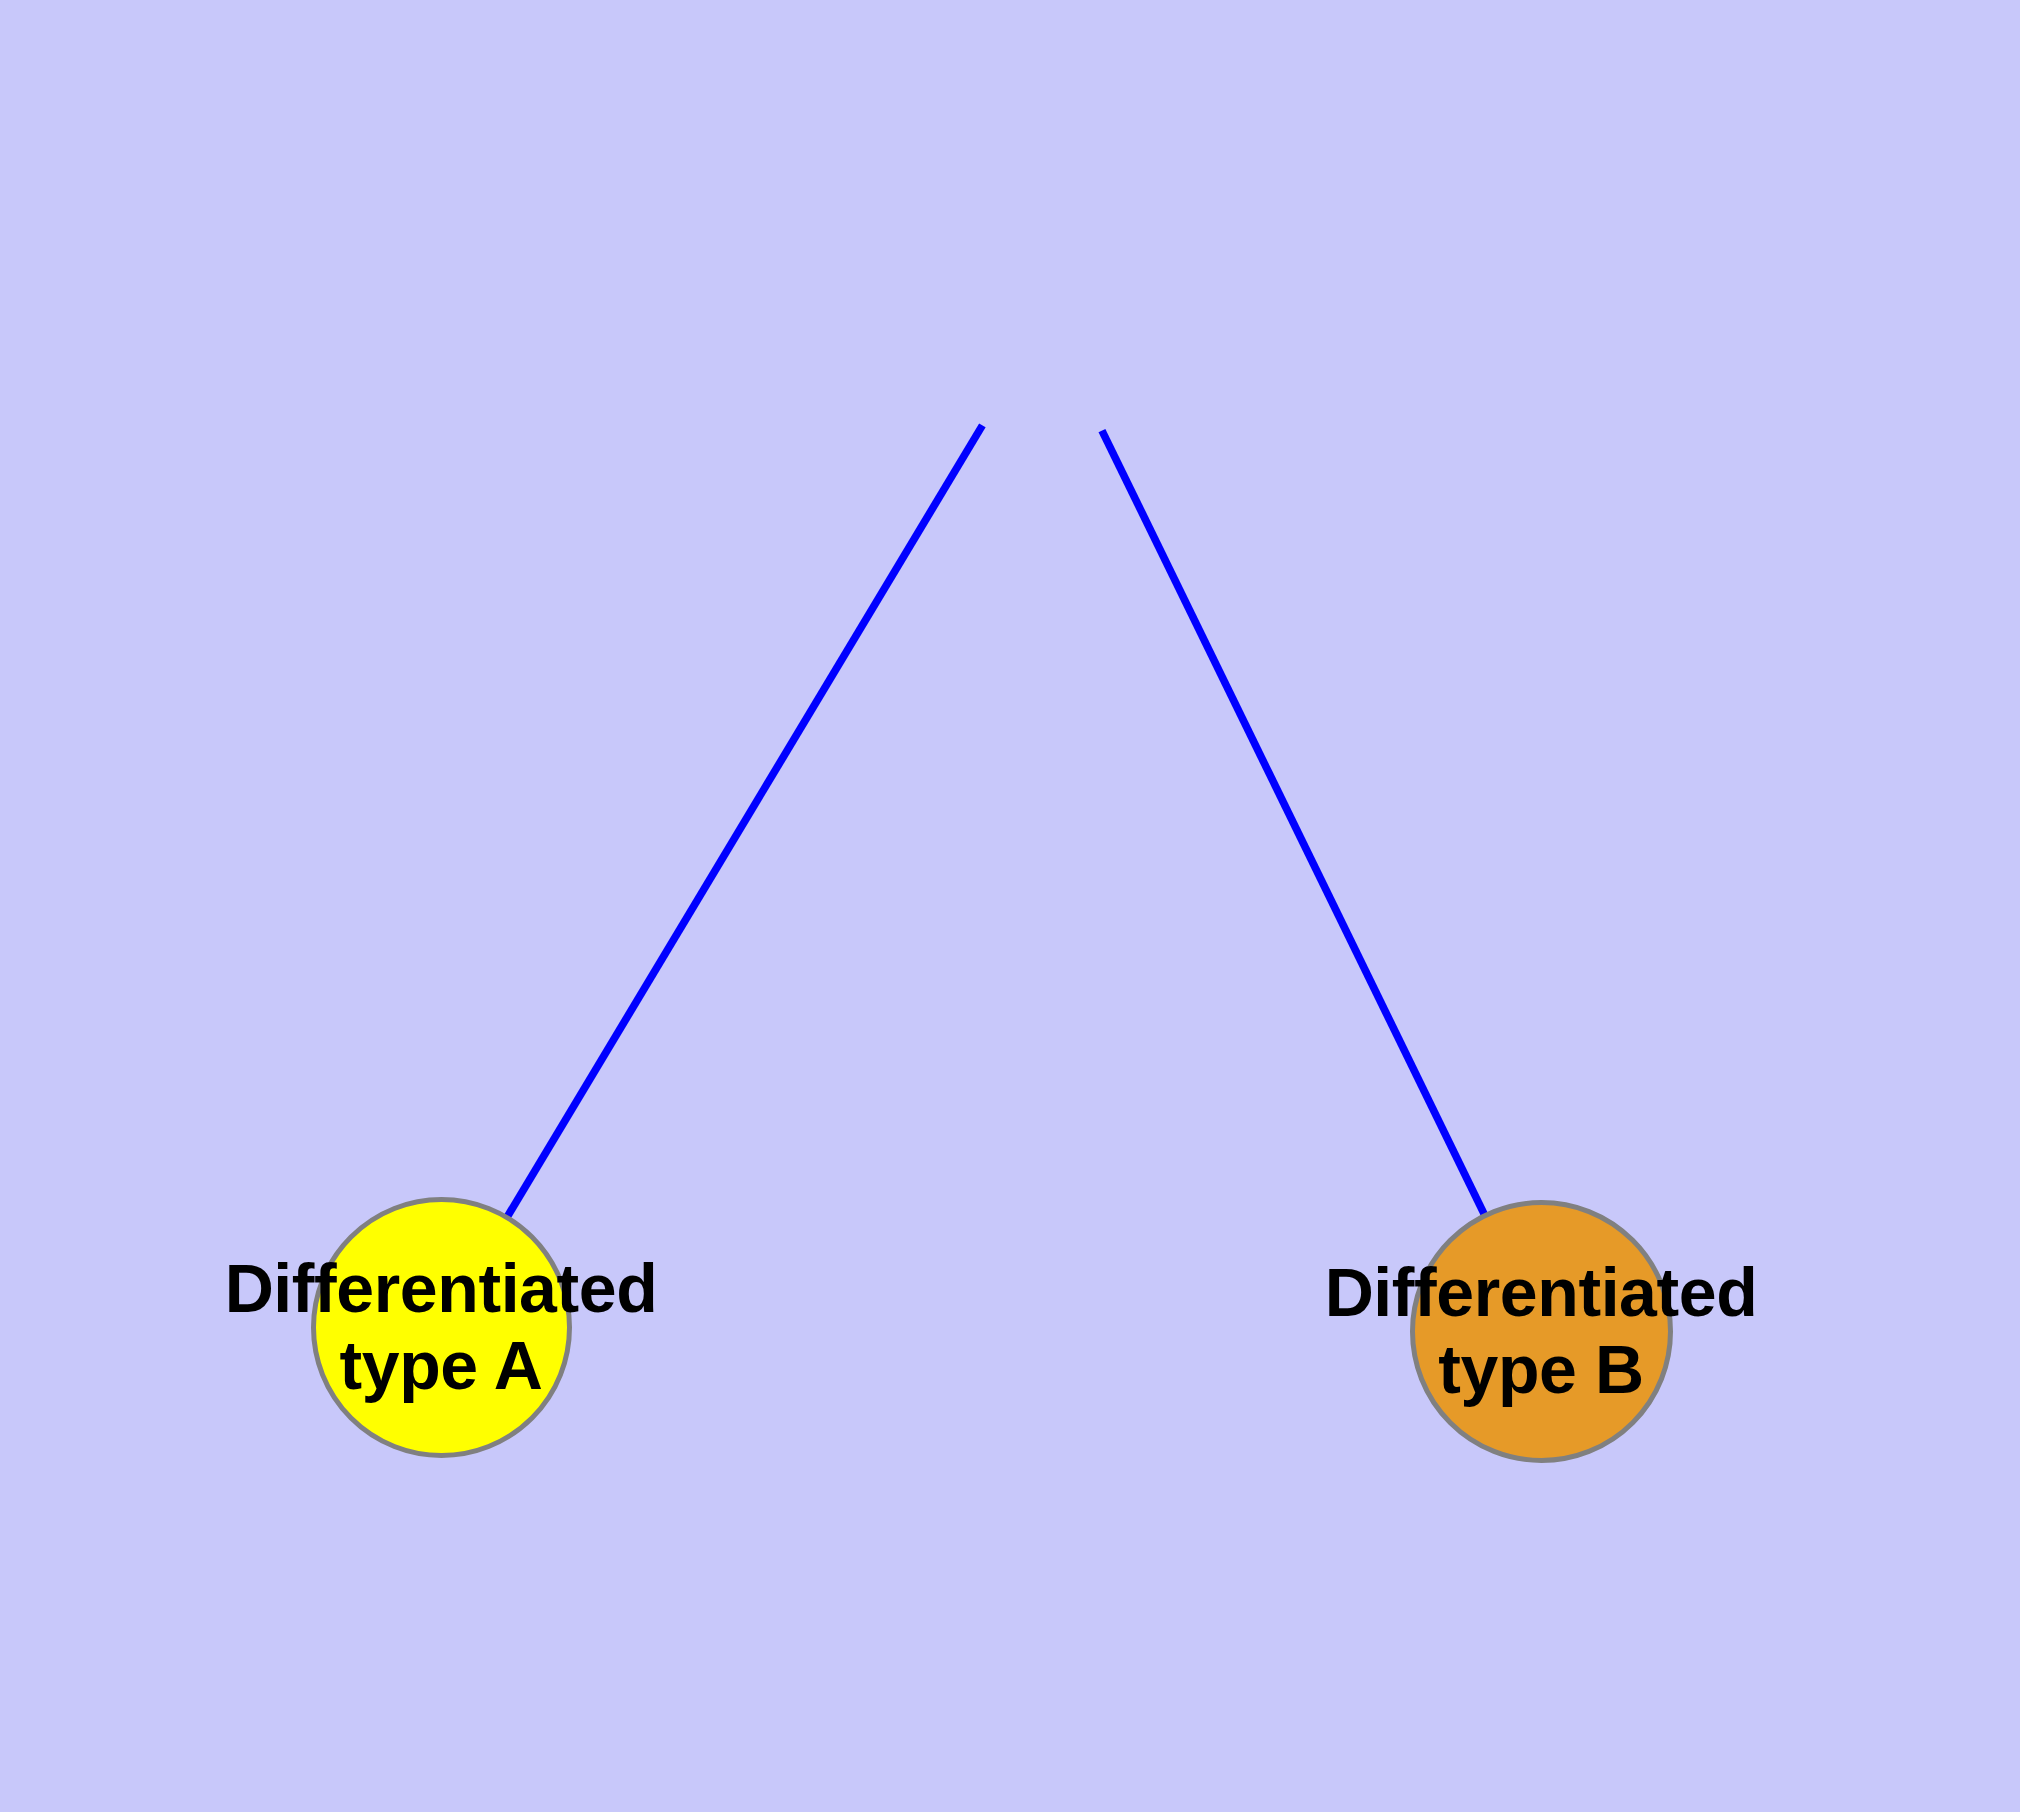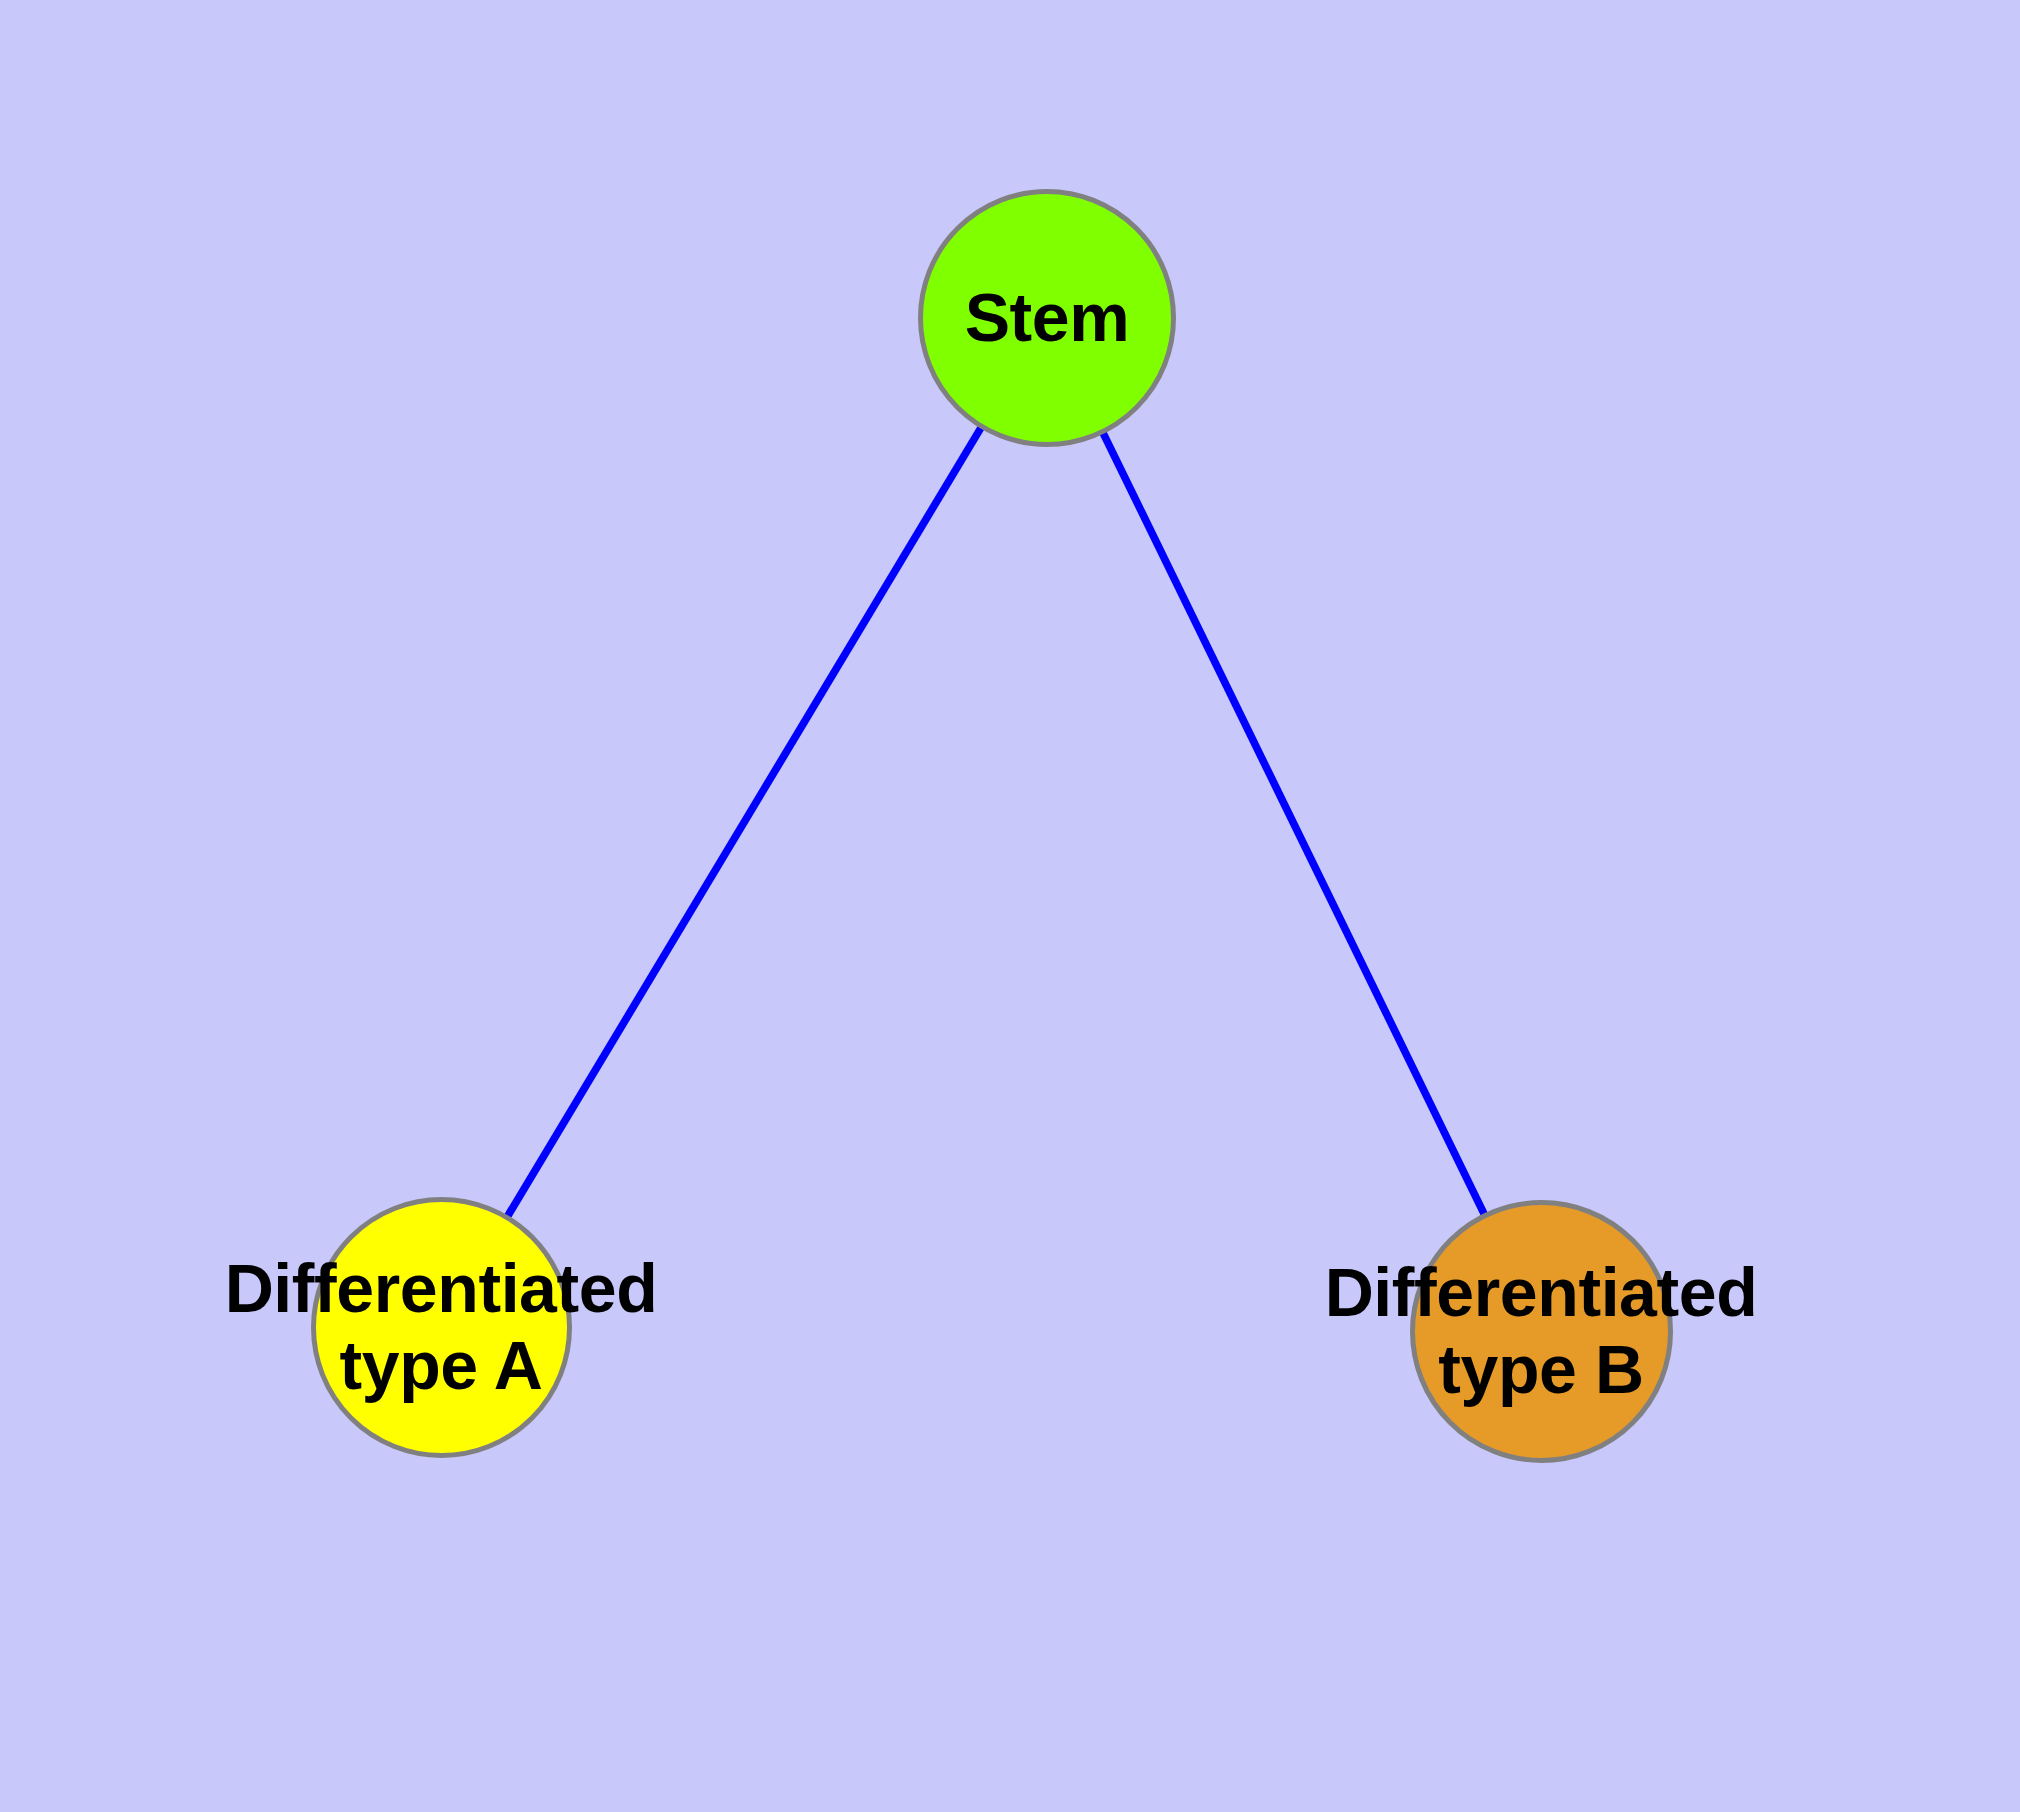--- a/index.html
+++ b/index.html
@@ -59,24 +59,20 @@
 
 <div id="canvas" style="width: 2021px; height: 1812px; background: rgb(200, 200, 250);">
 
   <svg id="graph-svg" viewBox="0 0 2384 2138" xmlns="http://www.w3.org/2000/svg" style="width: 2021px; height: 1812px;">
     <g id="edges-group">
         <line x1="1158.8232949748806" y1="501.890147811073" x2="597.2061199578912" y2="1437.3951204617504" stroke="#0000ff" stroke-width="9" stroke-linecap="butt"></line>
         <line x1="1299.893276524833" y1="508.01452049258216" x2="1751.7913192212852" y2="1434.2892392271629" stroke="#0000ff" stroke-width="9" stroke-linecap="butt"></line>
       </g>
   </svg>
 
-  <div class="node-group" id="node-stem" style="left: 1047px; top: 318px; width: 258px; height: 258px;">
-    <div class="node-circle" style="width: 258px; height: 258px; background: rgb(128, 255, 0); border-color: rgb(128, 128, 128);"></div>
-    <div class="node-label" style="font-size: 68px; color: rgb(0, 0, 0);">Stem</div>
-  </div>
 
   <div class="node-group" id="node-diff-a" style="left: 441px; top: 1327px; width: 261px; height: 261px;">
     <div class="node-circle" style="width: 261px; height: 261px; background: rgb(255, 255, 0); border-color: rgb(128, 128, 128);"></div>
     <div class="node-label" style="font-size: 68px; color: rgb(0, 0, 0);">Differentiated
 type A</div>
   </div>
 
   <div class="node-group" id="node-diff-b" style="left: 1541px; top: 1331px; width: 263px; height: 263px;">
     <div class="node-circle" style="width: 263px; height: 263px; background: rgb(230, 154, 40); border-color: rgb(128, 128, 128);"></div>
     <div class="node-label" style="font-size: 68px; color: rgb(0, 0, 0);">Differentiated

